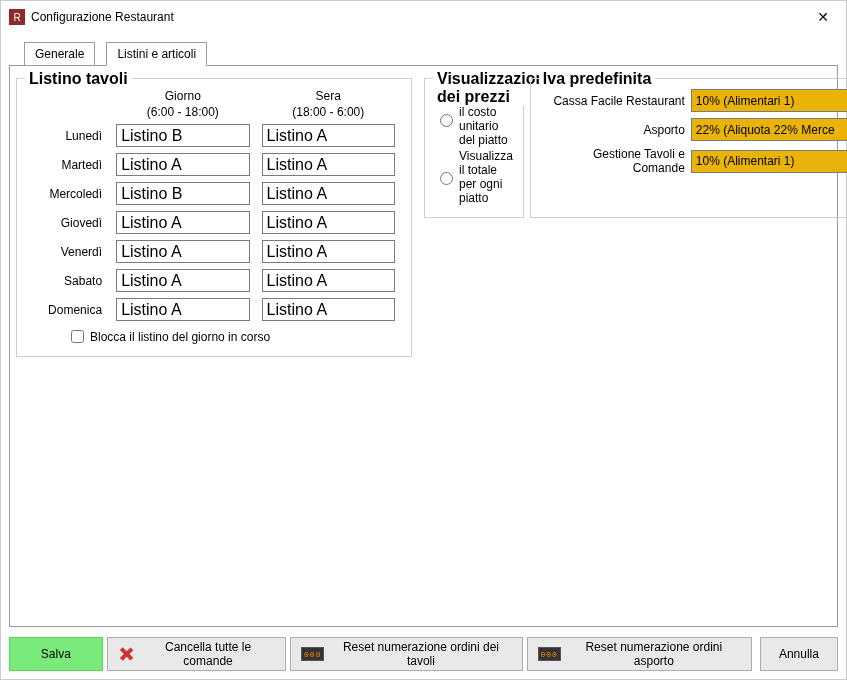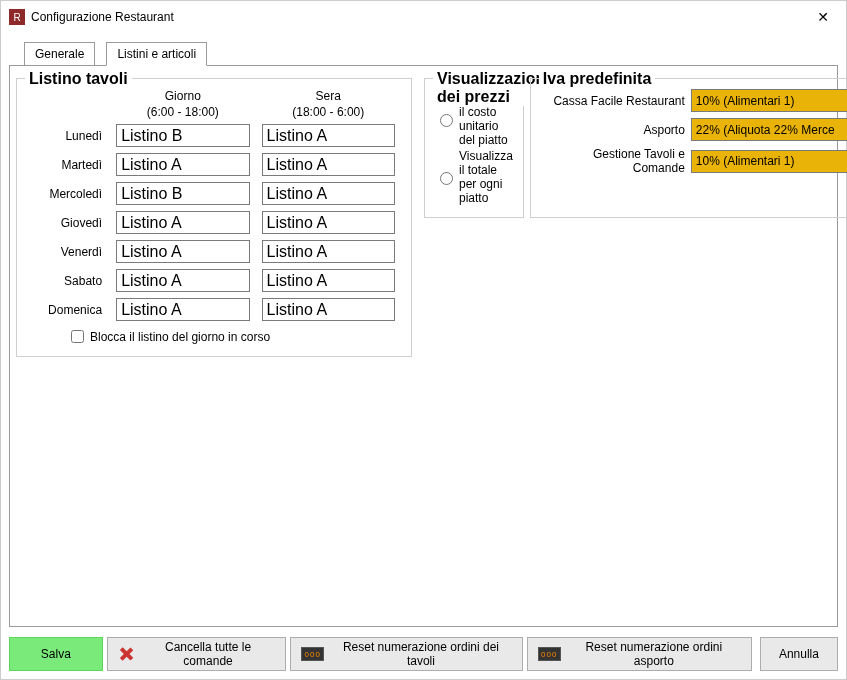--- a/index.html
+++ b/index.html
@@ -43,21 +43,21 @@
   .iva-combo select { width: 100%; height: 23px; border: 1px solid #7a7a7a; background: #eab308; padding: 0 4px; font-size: 12px; }
 
   .bottombar { height: 48px; padding: 6px 8px 10px 8px; display: flex; align-items: stretch; gap: 4px; }
   .btn { display: inline-flex; align-items: center; justify-content: center; height: 34px; border: 1px solid #adadad; background: #e9e9e9; padding: 0 10px; cursor: pointer; font-size: 12px; }
   .btn.save { background: #7aeb7a; border-color: #5bd85b; width: 96px; font-weight: 400; }
   .btn .icon { margin-right: 6px; display: inline-flex; align-items: center; justify-content: center; }
   .icon-delete { width: 18px; height: 18px; position: relative; }
   .icon-delete::before, .icon-delete::after { content: ""; position: absolute; left: 1px; right: 1px; top: 50%; height: 4px; background: #c33; transform-origin: center; }
   .icon-delete::before { transform: translateY(-50%) rotate(45deg); }
   .icon-delete::after { transform: translateY(-50%) rotate(-45deg); }
-  .icon-counter { width: 24px; height: 14px; border: 1px solid #555; display: inline-flex; align-items: center; justify-content: center; font-size: 8px; font-family: Liberation Sans, sans-serif; background: #333; color: #f80; letter-spacing: 1px; }
+  .icon-counter { width: 24px; height: 14px; border: 1px solid #555; display: inline-flex; align-items: center; justify-content: center; font-size: 8px; font-family: Liberation Mono, monospace; background: #333; color: #f80; letter-spacing: 1px; }
   .bottombar .spacer { flex: 1; }
   .btn.cancel { width: 80px; }
 
   select { appearance: none; -webkit-appearance: none; background-image: linear-gradient(45deg, transparent 50%, #333 50%), linear-gradient(-45deg, transparent 50%, #333 50%); background-position: right 9px top 9px, right 5px top 9px; background-size: 4px 4px, 4px 4px; background-repeat: no-repeat; padding-right: 18px; }
 </style>
 </head>
 <body>
 
 <div class="window">
 

